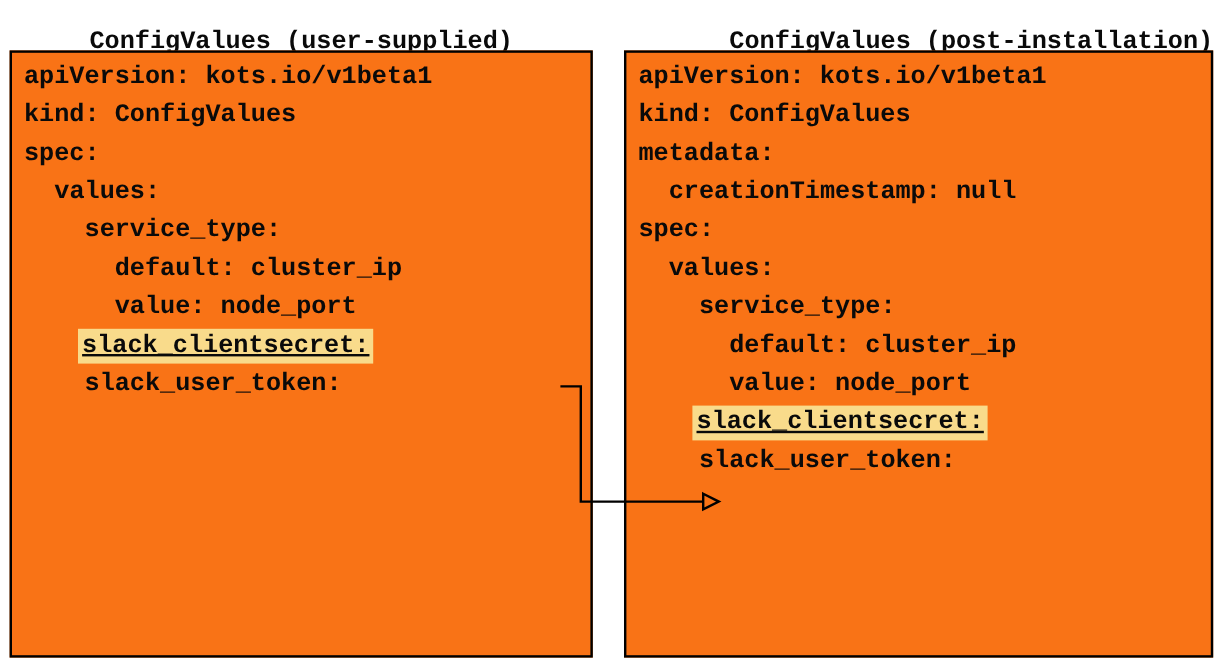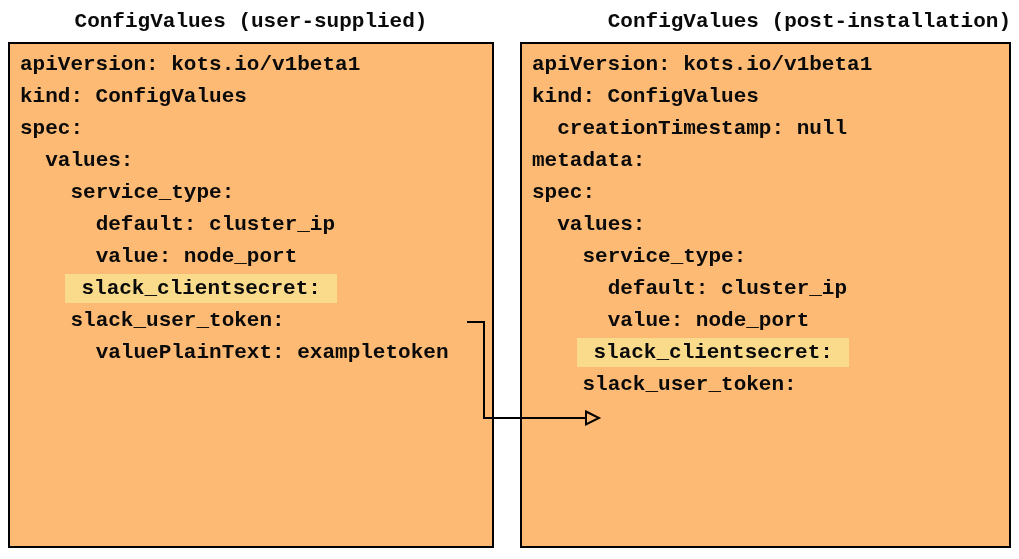--- a/index.html
+++ b/index.html
@@ -6,54 +6,55 @@
     margin: 0;
     padding: 0;
     background: #ffffff;
     width: 1019px;
     height: 559px;
     position: relative;
     font-family: "Liberation Mono", "DejaVu Sans Mono", monospace;
   }
   .panel-title {
     position: absolute;
-    top: 10px;
+    top: 24px;
     text-align: center;
     font-size: 21px;
     font-weight: bold;
     color: #0a0a0a;
     letter-spacing: 0px;
     white-space: pre;
   }
   #title-left  { left: 8px;   width: 486px; }
   #title-right { left: 520px; width: 491px; text-align: right; }
   .panel {
     position: absolute;
     top: 42px;
     height: 506px;
     box-sizing: border-box;
     border: 2px solid #000000;
-    background: #fdba74;
+    background: #f97316;
     padding: 5px 0 0 10px;
     overflow: hidden;
   }
   #panel-left  { left: 8px;   width: 486px; }
   #panel-right { left: 520px; width: 491px; }
   .code-line {
     white-space: pre;
     font-size: 21px;
     font-weight: bold;
     line-height: 32px;
     height: 32px;
     color: #0a0a0a;
   }
   .hl {
     background: #f9db8b;
-    padding: 3px 16px;
+    padding: 3px 3px;
     margin-left: -5px;
+    text-decoration: underline;
   }
   #arrow-overlay {
     position: absolute;
     left: 0; top: 0;
     width: 1019px; height: 559px;
     pointer-events: none;
   }
 </style>
 </head>
 <body>
@@ -65,28 +66,27 @@
 <div id="panel-left" class="panel">
     <div class="code-line"><span>apiVersion: kots.io/v1beta1</span></div>
     <div class="code-line"><span>kind: ConfigValues</span></div>
     <div class="code-line"><span>spec:</span></div>
     <div class="code-line">  <span>values:</span></div>
     <div class="code-line">    <span>service_type:</span></div>
     <div class="code-line">      <span>default: cluster_ip</span></div>
     <div class="code-line">      <span>value: node_port</span></div>
     <div class="code-line">    <span class="hl">slack_clientsecret:</span></div>
     <div class="code-line">    <span>slack_user_token:</span></div>
-    <div class="code-line">      <span>valuePlainText: exampletoken</span></div>
   </div>
 
 <div id="panel-right" class="panel">
     <div class="code-line"><span>apiVersion: kots.io/v1beta1</span></div>
     <div class="code-line"><span>kind: ConfigValues</span></div>
+    <div class="code-line"><span>metadata:</span></div>
     <div class="code-line">  <span>creationTimestamp: null</span></div>
-    <div class="code-line"><span>metadata:</span></div>
     <div class="code-line"><span>spec:</span></div>
     <div class="code-line">  <span>values:</span></div>
     <div class="code-line">    <span>service_type:</span></div>
     <div class="code-line">      <span>default: cluster_ip</span></div>
     <div class="code-line">      <span>value: node_port</span></div>
     <div class="code-line">    <span class="hl">slack_clientsecret:</span></div>
     <div class="code-line">    <span>slack_user_token:</span></div>
   </div>
 
 <svg id="arrow-overlay" viewBox="0 0 1019 559" xmlns="http://www.w3.org/2000/svg">

